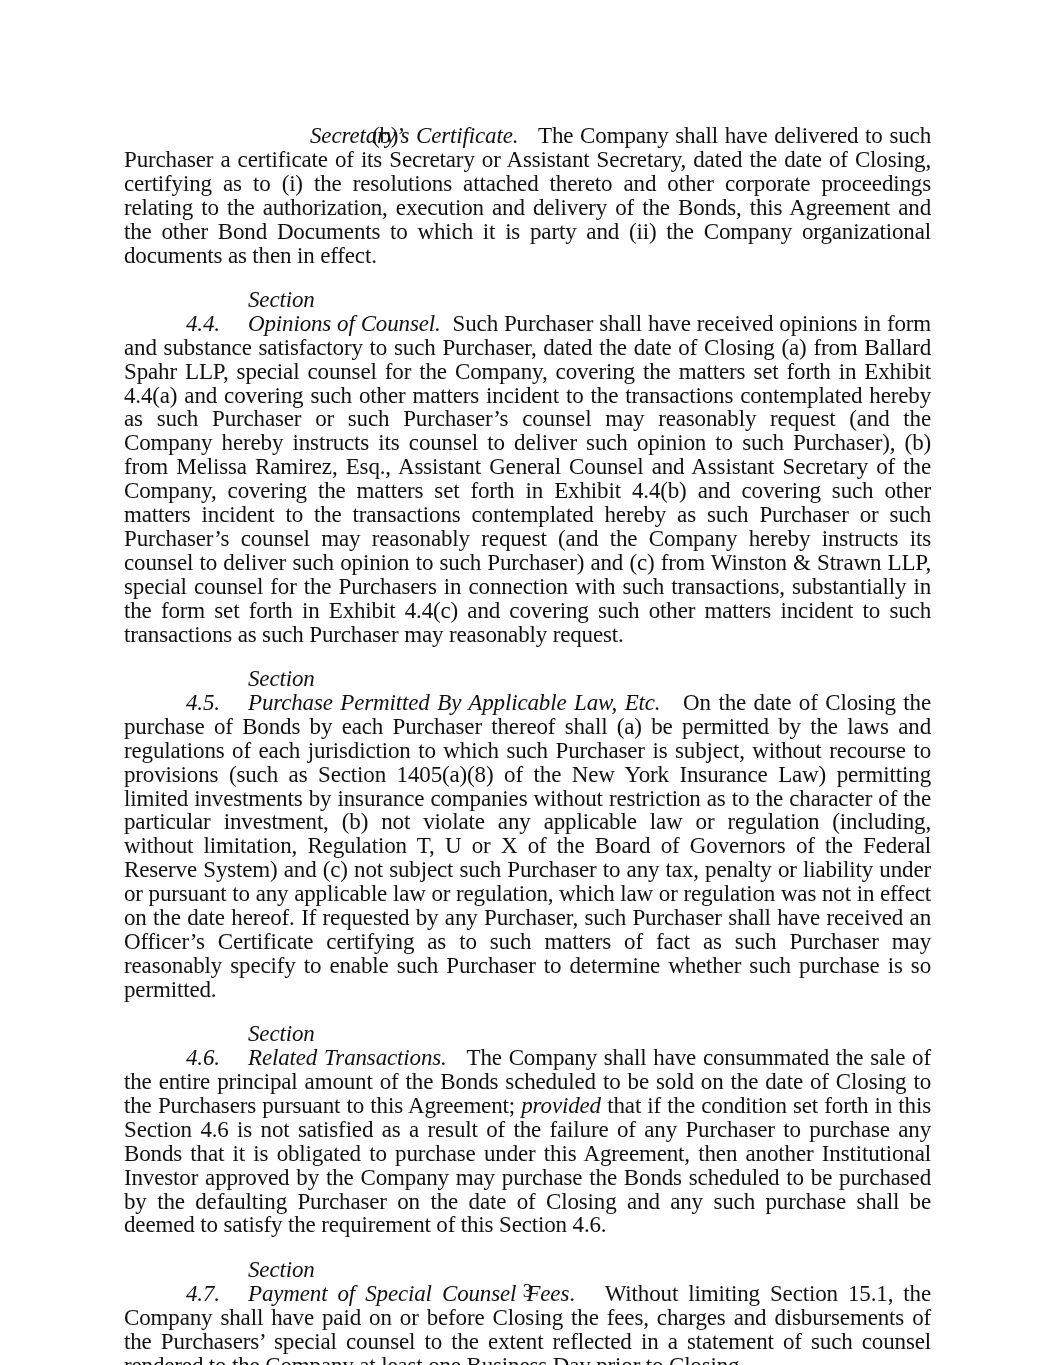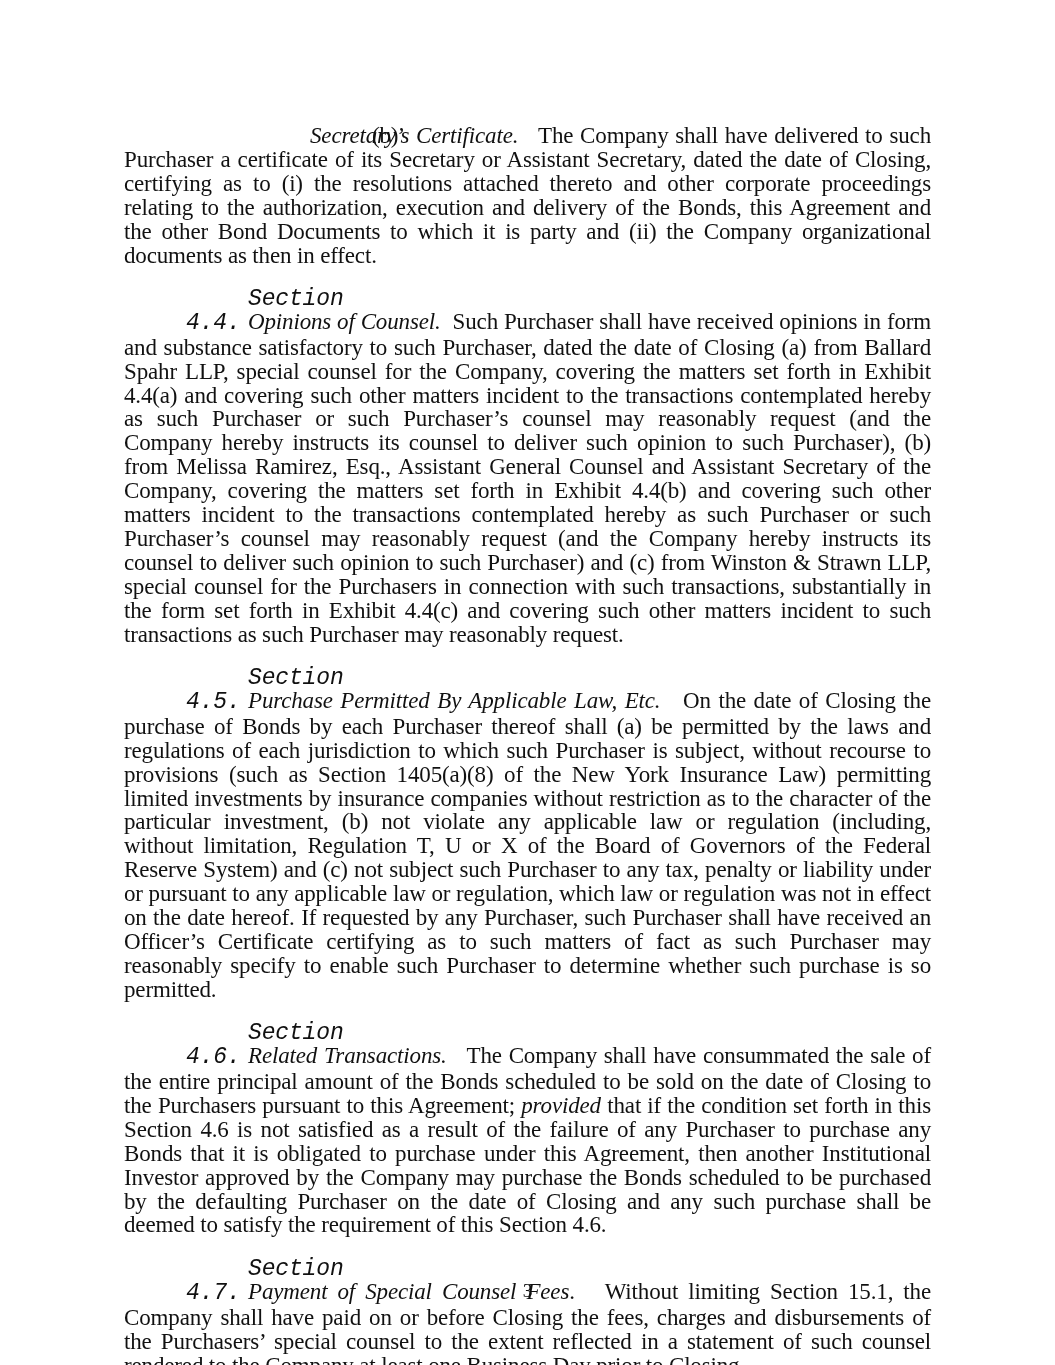--- a/index.html
+++ b/index.html
@@ -15,21 +15,21 @@
     color: #111111;
     letter-spacing: -0.15px;
   }
   .para {
     margin: 0 0 20.5px 0;
     text-align: justify;
     text-indent: 62px;
     hyphens: none;
   }
   .para.sub { text-indent: 124px; }
-  .num-tab { display: inline-block; width: 62px; font-family: Liberation Mono, monospace; }
+  .num-tab { display: inline-block; width: 62px; }
   .sub-tab { display: inline-block; width: 62px; }
   i { font-style: italic; }
   .page-number {
     position: absolute;
     top: 1280px;
     left: 0;
     width: 1055px;
     text-align: center;
     font-family: "Liberation Serif", serif;
     font-size: 19.4px;

